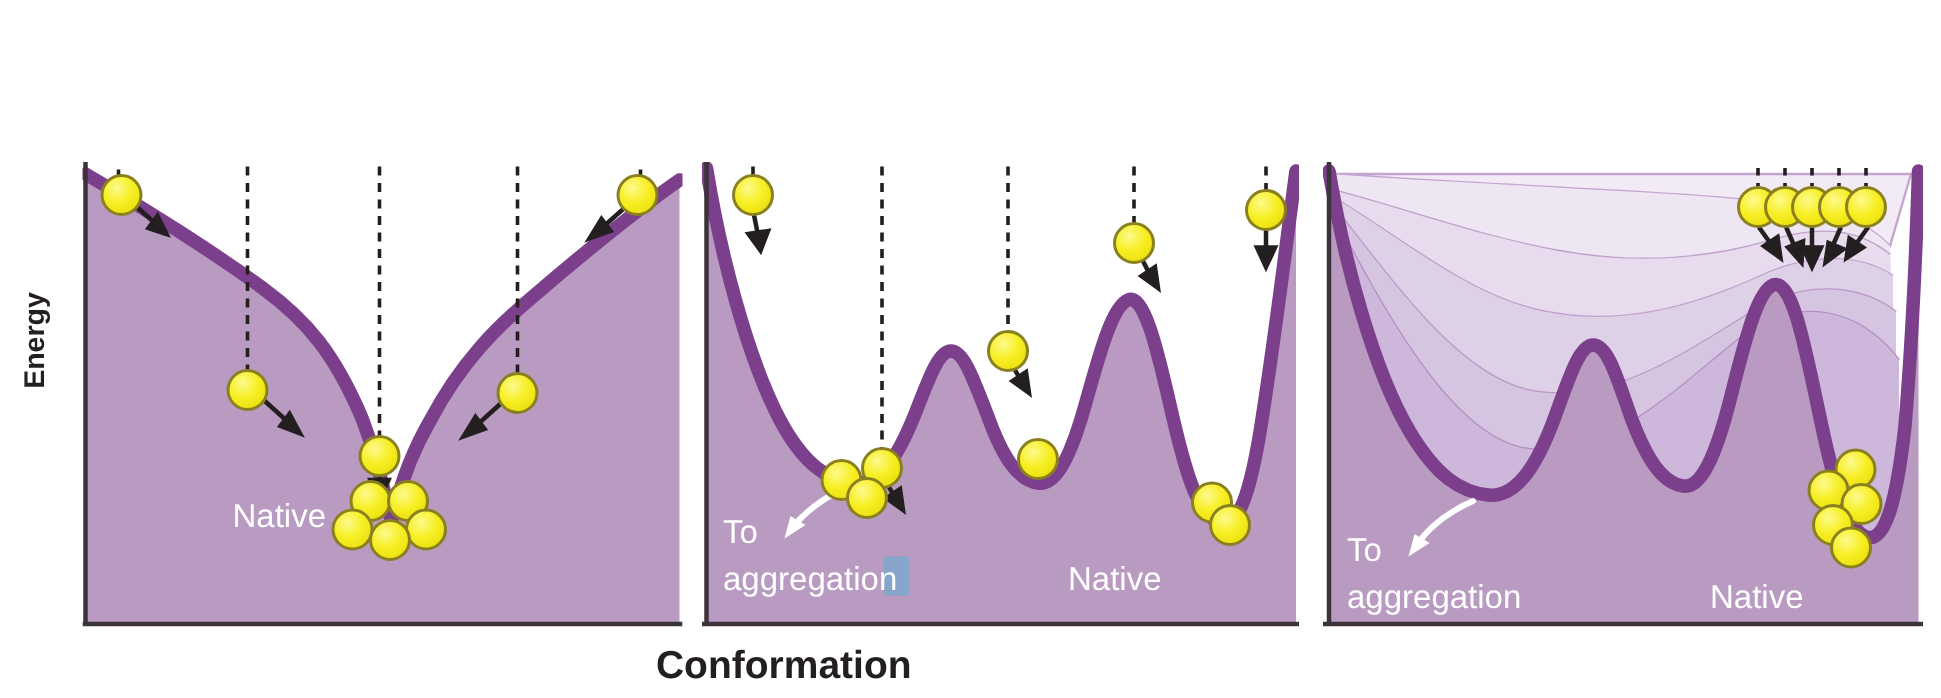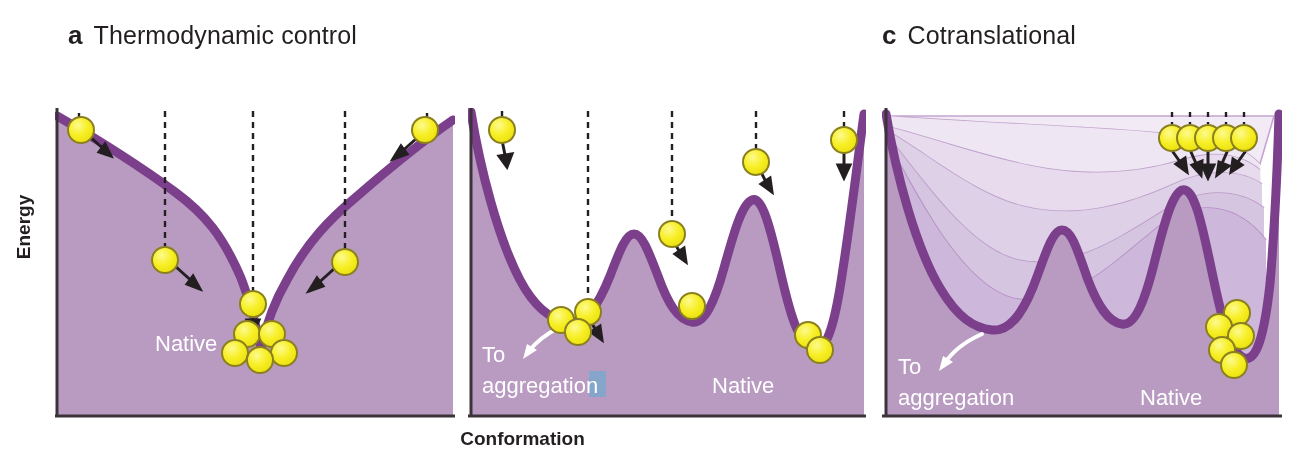--- a/index.html
+++ b/index.html
@@ -15,36 +15,30 @@
   }
   .panel-title .ltr{font-weight:bold;font-size:26px;margin-right:11px;}
 
   .ylabel{
     position:absolute;left:-46px;top:216px;width:140px;
     transform:rotate(-90deg);
     font-size:19px;font-weight:bold;color:#231f20;text-align:center;
   }
   .xlabel{
     position:absolute;left:0;top:428px;width:1045px;text-align:center;
-    font-size:19px;font-weight:bold;color:#231f20;
+    font-size:26px;font-weight:bold;color:#231f20;
   }
   svg{display:block;}
   .sel{fill:#7ba7cc;opacity:.85;}
 </style>
 </head>
 <body>
 
 <div class="fig">
 
-  <div class="panel-title" style="left:68px;top:20px;">
-    <span class="ltr">a</span><span>Thermodynamic control</span>
-  </div>
-  <div class="panel-title" style="left:882px;top:20px;">
-    <span class="ltr">c</span><span>Cotranslational</span>
-  </div>
 
   <div class="ylabel">Energy</div>
   <div class="xlabel">Conformation</div>
 
   <svg style="position:absolute;left:55px;top:108px;" width="400" height="310" viewBox="0 0 400 310">
     <defs>
       <clipPath id="clipA">
           <rect x="0" y="0" width="400" height="310"></rect>
         </clipPath>
       <radialGradient id="ballG" cx="38%" cy="32%" r="70%">

